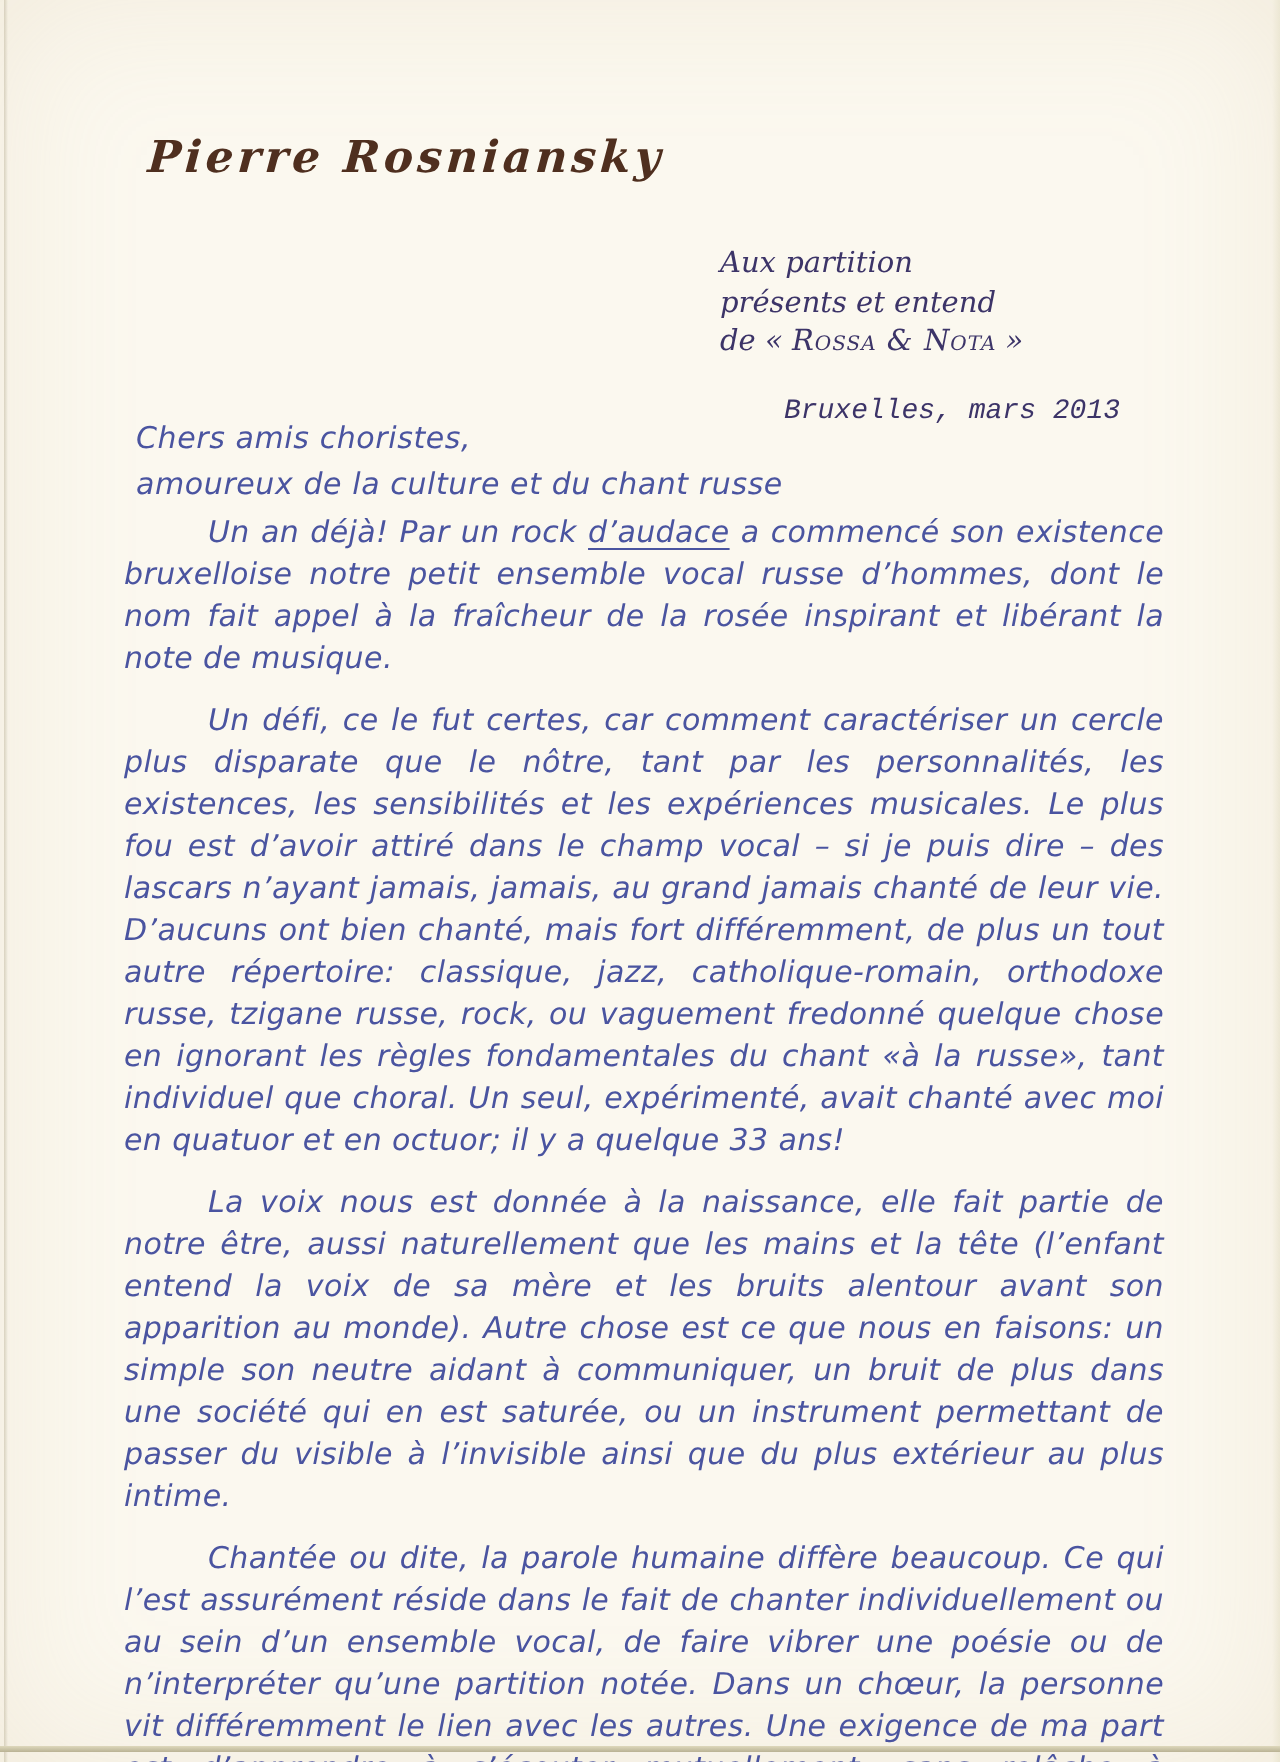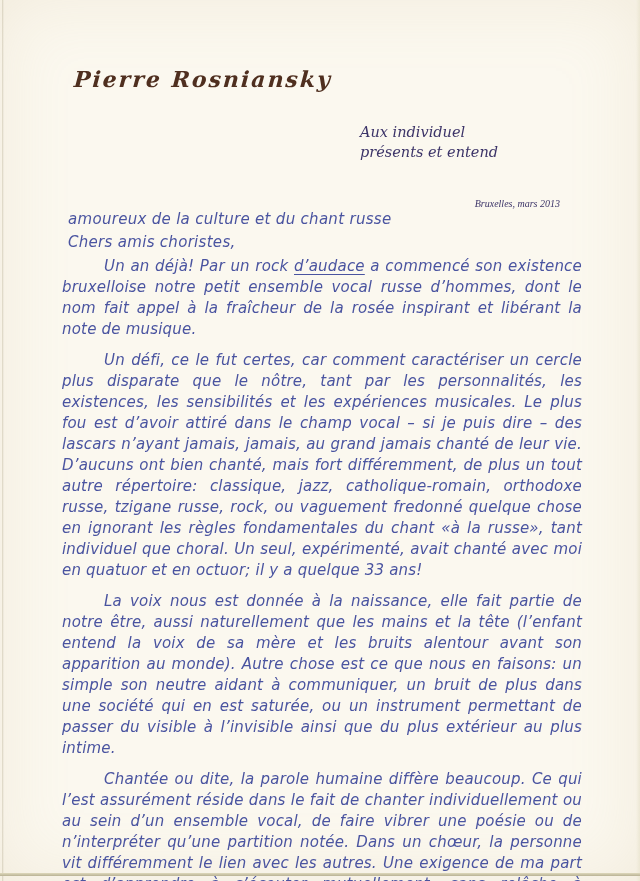--- a/index.html
+++ b/index.html
@@ -50,23 +50,23 @@
     line-height: 19.5px;
     color: var(--indigo, #3c3468);
   }
   .recipient-ensemble-name {
     font-variant: small-caps;
     letter-spacing: 0.5px;
   }
   .dateline {
     position: absolute;
     right: 80px; top: 198px;
-    font-family: Liberation Serif, serif;
+    font-family: Liberation Mono, monospace;
     font-style: italic;
-    font-size: 10px;
+    font-size: 14px;
     color: var(--indigo, #3c3468);
     white-space: nowrap;
   }
   .hand {
     font-family: "DejaVu Sans", sans-serif;
     font-style: italic;
     color: var(--ink, #4a54a0);
   }
   .salutation {
     position: absolute;
@@ -100,29 +100,30 @@
 
 <div class="page">
 
   <div class="edge-left"></div>
   <div class="edge-right"></div>
   <div class="edge-bottom"></div>
 
   <div class="letterhead-name">Pierre Rosniansky</div>
 
   <div class="recipient-block">
-    <div>Aux individuel</div>
+    <div>Aux partition</div>
     <div>présents et entend</div>
+    <div><span>de « </span><span class="recipient-ensemble-name">Rossa &amp; Nota</span><span> »</span></div>
   </div>
 
   <div class="dateline">Bruxelles, mars 2013</div>
 
   <div class="salutation hand">
+    <div>Chers amis choristes,</div>
     <div>amoureux de la culture et du chant russe</div>
-    <div>Chers amis choristes,</div>
   </div>
 
   <div class="letter-body hand">
     <p><span>Un an déjà! Par un rock </span><span class="u">d’audace</span><span> a commencé son existence bruxelloise notre petit ensemble vocal russe d’hommes, dont le nom fait appel à la fraîcheur de la rosée inspirant et libérant la note de musique.</span></p>
     <p><span>Un défi, ce le fut certes, car comment caractériser un cercle plus disparate que le nôtre, tant par les personnalités, les existences, les sensibilités et les expériences musicales. Le plus fou est d’avoir attiré dans le champ vocal – si je puis dire – des lascars n’ayant jamais, jamais, au grand jamais chanté de leur vie. D’aucuns ont bien chanté, mais fort différemment, de plus un tout autre répertoire: classique, jazz, catholique-romain, orthodoxe russe, tzigane russe, rock, ou vaguement fredonné quelque chose en ignorant les règles fondamentales du chant «à la russe», tant individuel que choral. Un seul, expérimenté, avait chanté avec moi en quatuor et en octuor; il y a quelque 33 ans!</span></p>
     <p><span>La voix nous est donnée à la naissance, elle fait partie de notre être, aussi naturellement que les mains et la tête (l’enfant entend la voix de sa mère et les bruits alentour avant son apparition au monde). Autre chose est ce que nous en faisons: un simple son neutre aidant à communiquer, un bruit de plus dans une société qui en est saturée, ou un instrument permettant de passer du visible à l’invisible ainsi que du plus extérieur au plus intime.</span></p>
     <p><span>Chantée ou dite, la parole humaine diffère beaucoup. Ce qui l’est assurément réside dans le fait de chanter individuellement ou au sein d’un ensemble vocal, de faire vibrer une poésie ou de n’interpréter qu’une partition notée. Dans un chœur, la personne vit différemment le lien avec les autres. Une exigence de ma part est </span><span class="u">d’apprendre à s’écouter mutuellement</span><span>, sans relâche à chercher ce point de tension où le moi se fonde vocalement et harmonieusement dans le Nous. Croyez-moi, la personnalité n’en sort nullement diminuée mais, au contraire, y trouve des forces nouvelles. Une</span></p>
   </div>
 
 </div>

